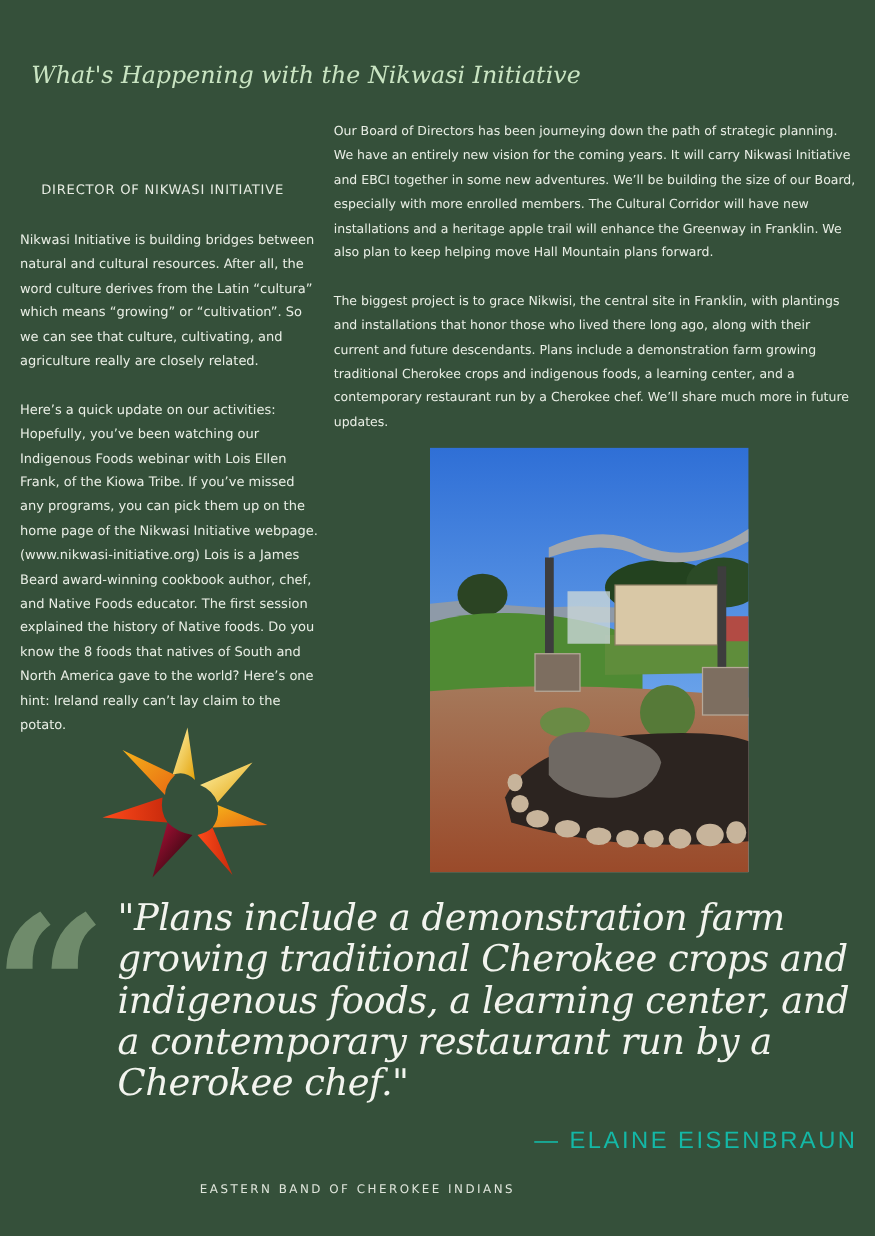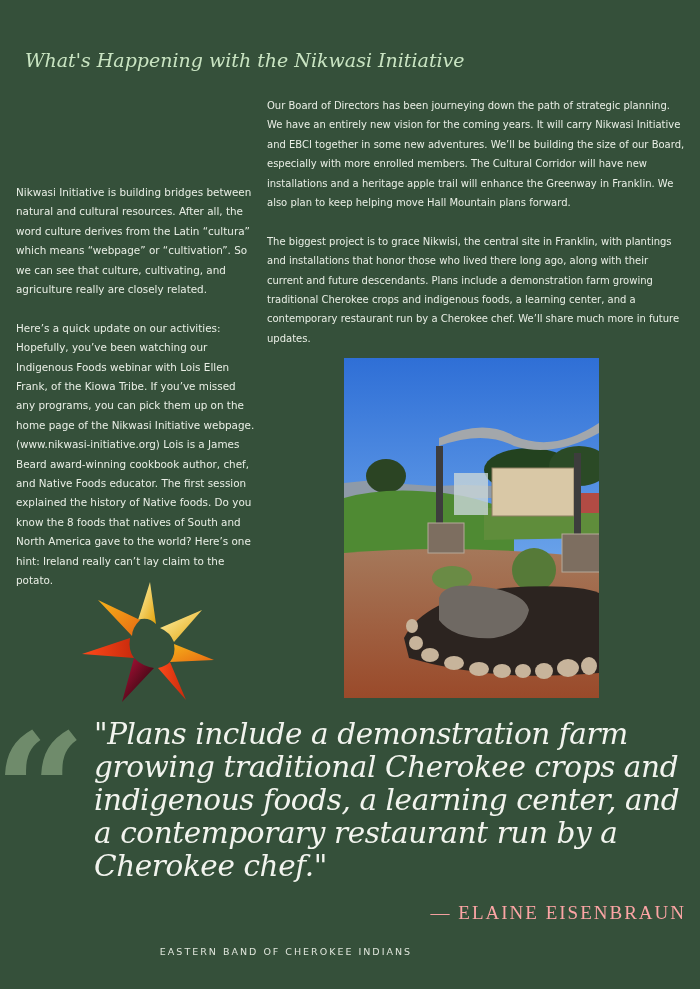--- a/index.html
+++ b/index.html
@@ -45,39 +45,40 @@
       font-size:160px; line-height:160px; color:#6f8b6b;
     }
     .quote-text {
       position:absolute; left:94px; top:718px; width:600px;
       font-family:"DejaVu Serif", serif; font-style:italic;
       font-size:29.5px; line-height:33px; color:#f2f4ee;
       letter-spacing:-0.4px;
     }
     .attribution {
       position:absolute; right:14px; top:902px;
-      font-family:Liberation Serif, serif;
-      font-size:19px; letter-spacing:2px; color:#fca5a5;
+      font-family:Liberation Sans, sans-serif;
+      font-size:19px; letter-spacing:2px; color:#14b8a6;
       white-space:nowrap;
     }
     .footer {
       position:absolute; left:0; width:572px; top:946px; text-align:center;
       font-size:9.5px; letter-spacing:2px; color:#dfe5db;
     }
   </style>
 </head>
 <body>
 
 <div class="title">What's Happening with the Nikwasi Initiative</div>
 
 <div class="byline">
+  <div>DIRECTOR OF NIKWASI INITIATIVE</div>
 </div>
 
 <div class="leftcol">
-  <p>Nikwasi Initiative is building bridges between natural and cultural resources. After all, the word culture derives from the Latin “cultura” which means “webpage” or “cultivation”. So we can see that culture, cultivating, and agriculture really are closely related.</p>
+  <p>Nikwasi Initiative is building bridges between natural and cultural resources. After all, the word culture derives from the Latin “cultura” which means “growing” or “cultivation”. So we can see that culture, cultivating, and agriculture really are closely related.</p>
   <p>Here’s a quick update on our activities:  Hopefully, you’ve been watching our Indigenous Foods webinar with Lois Ellen Frank, of the Kiowa Tribe. If you’ve missed any programs, you can pick them up on the home page of the Nikwasi Initiative webpage. (www.nikwasi-initiative.org) Lois is a James Beard award-winning cookbook author, chef, and Native Foods educator. The first session explained the history of Native foods. Do you know the 8 foods that natives of South and North America gave to the world? Here’s one hint: Ireland really can’t lay claim to the potato.</p>
 </div>
 
 <div class="rightcol">
   <p>Our Board of Directors has been journeying down the path of strategic planning. We have an entirely new vision for the coming years. It will carry Nikwasi Initiative and EBCI together in some new adventures. We’ll be building the size of our Board, especially with more enrolled members. The Cultural Corridor will have new installations and a heritage apple trail will enhance the Greenway in Franklin. We also plan to keep helping move Hall Mountain plans forward.</p>
   <p> The biggest project is to grace Nikwisi, the central site in Franklin, with plantings and installations that honor those who lived there long ago, along with their current and future descendants. Plans include a demonstration farm growing traditional Cherokee crops and indigenous foods, a learning center, and a contemporary restaurant run by a Cherokee chef. We’ll share much more in future updates.</p>
 </div>
 
 <div class="photo" aria-label="Nikwasi site with curved-roof kiosk, grassy mound, boulder garden bed ringed with stones">
   <svg width="255" height="340" viewBox="0 0 255 340">

